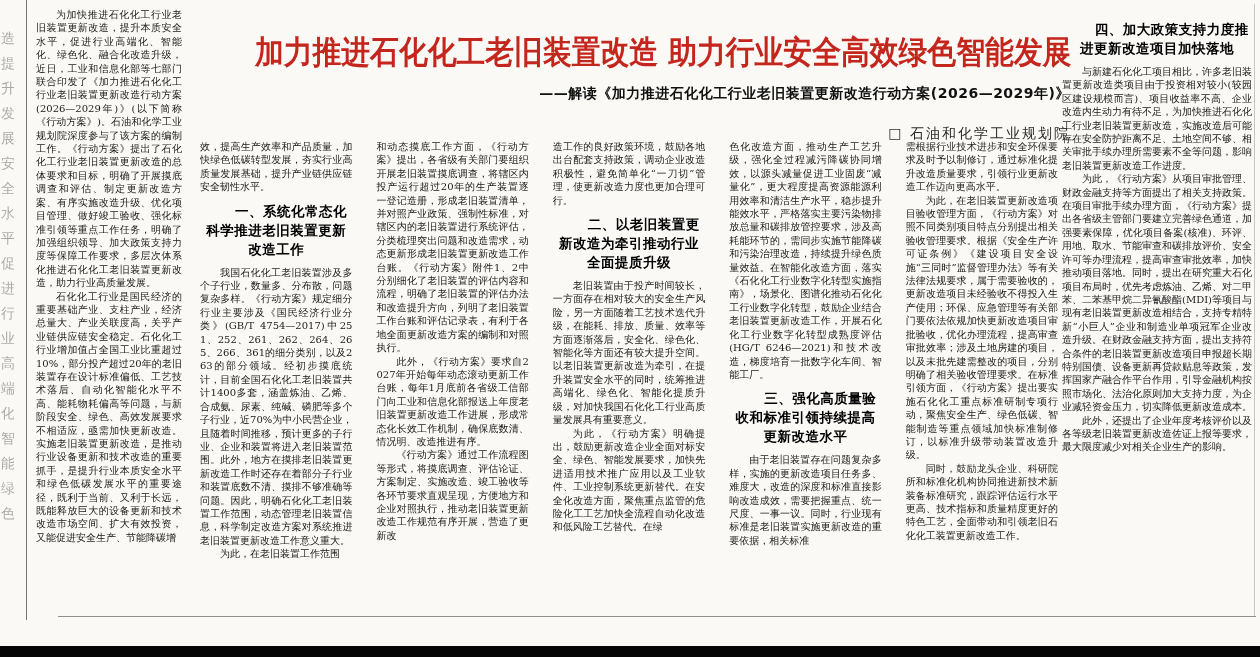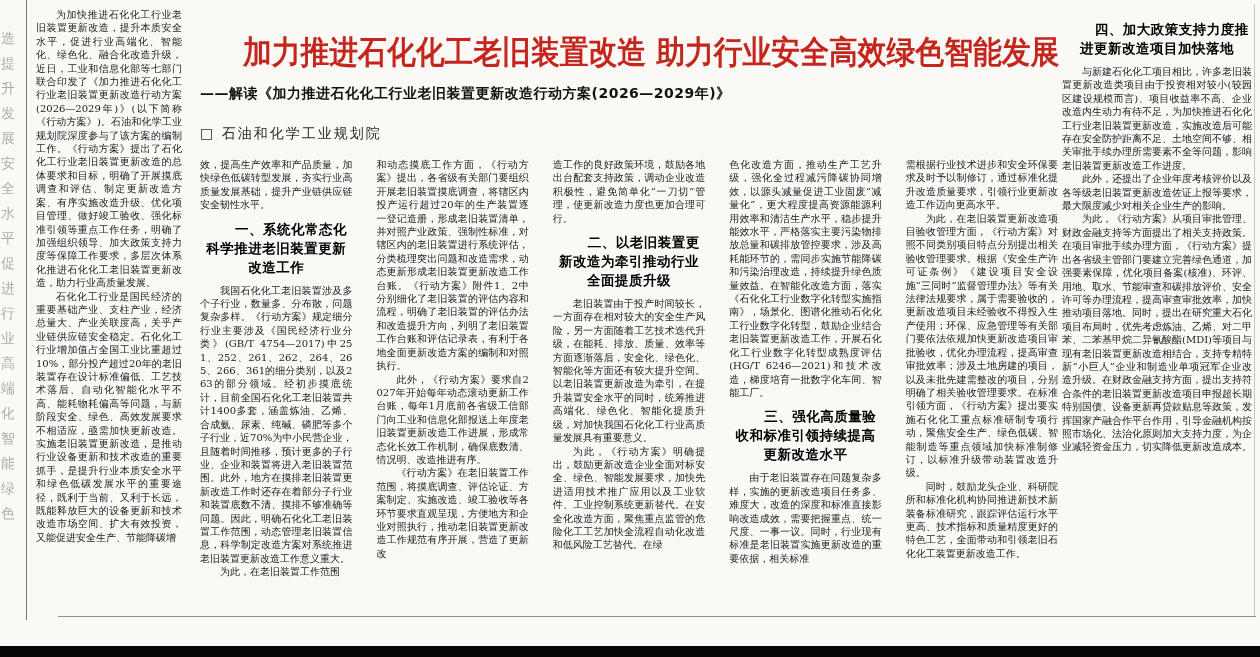--- a/index.html
+++ b/index.html
@@ -11,21 +11,21 @@
   
   .edge-rule{position:absolute;left:26px;top:0;width:1px;height:620px;background:#4a4a4a;opacity:.75;}
   .frame-bottom{position:absolute;left:58px;top:616px;width:1198px;height:1px;background:#8f8f8f;}
   .frame-right{position:absolute;left:1254px;top:4px;width:1px;height:612px;background:#c6c6c6;}
   .black-bar{position:absolute;left:0;top:646px;width:1260px;height:11px;background:#050505;}
   .edge-frags{
     position:absolute;left:1px;top:26px;width:13px;height:560px;overflow:hidden;
     font-size:14px;line-height:25px;color:#333;opacity:.4;word-break:break-all;filter:blur(.4px);
   }
   
-  .article-head{position:absolute;left:200px;top:34px;width:858px;text-align:left;}
+  .article-head{position:absolute;left:212px;top:34px;width:858px;text-align:right;}
   .headline{
     margin:0;font-size:32px;line-height:1.15;font-weight:900;white-space:nowrap;
     color:var(--headline-red,#c4261d);
     transform:scaleX(.9);transform-origin:50% 50%;
     filter:blur(.3px);letter-spacing:0px;
   }
   .subtitle{
     margin-top:14px;font-size:14px;font-weight:700;color:#111;
     filter:blur(.3px);letter-spacing:.5px;
   }
@@ -39,21 +39,21 @@
   }
   .bodytext p{margin:0;text-indent:2em;}
   .bodytext p.cont{text-indent:0;}
   .sec-h{
     font-family:"DejaVu Sans",sans-serif;
     font-size:13.5px;line-height:19px;font-weight:800;color:#000;
     text-indent:2.2em;margin:8px 0 7px 0;text-align:center;letter-spacing:.5px;
   }
   .col-left{position:absolute;left:36px;top:8px;width:146px;height:604px;overflow:hidden;}
   .flow-row{
-    position:absolute;left:200px;top:158px;width:858px;height:460px;
+    position:absolute;left:200px;top:140px;width:858px;height:460px;
     display:flex;gap:24px;
   }
   .flow-col{flex:1 1 0;overflow:hidden;}
   .col-right{position:absolute;left:1062px;top:12px;width:190px;height:600px;overflow:hidden;}
 </style>
 </head>
 <body>
 
 <div class="stage">
 
@@ -76,21 +76,21 @@
     <div class="flow-col bodytext">
       <p class="cont">效，提高生产效率和产品质量，加快绿色低碳转型发展，夯实行业高质量发展基础，提升产业链供应链安全韧性水平。</p>
       <div class="sec-h">一、系统化常态化科学推进老旧装置更新改造工作</div>
       <p>我国石化化工老旧装置涉及多个子行业，数量多、分布散，问题复杂多样。《行动方案》规定细分行业主要涉及《国民经济行业分类》(GB/T 4754—2017)中251、252、261、262、264、265、266、361的细分类别，以及263的部分领域。经初步摸底统计，目前全国石化化工老旧装置共计1400多套，涵盖炼油、乙烯、合成氨、尿素、纯碱、磷肥等多个子行业，近70%为中小民营企业，且随着时间推移，预计更多的子行业、企业和装置将进入老旧装置范围。此外，地方在摸排老旧装置更新改造工作时还存在着部分子行业和装置底数不清、摸排不够准确等问题。因此，明确石化化工老旧装置工作范围，动态管理老旧装置信息，科学制定改造方案对系统推进老旧装置更新改造工作意义重大。</p>
       <p>为此，在老旧装置工作范围</p>
     </div>
 
     <div class="flow-col bodytext">
       <p class="cont">和动态摸底工作方面，《行动方案》提出，各省级有关部门要组织开展老旧装置摸底调查，将辖区内投产运行超过20年的生产装置逐一登记造册，形成老旧装置清单，并对照产业政策、强制性标准，对辖区内的老旧装置进行系统评估，分类梳理突出问题和改造需求，动态更新形成老旧装置更新改造工作台账。《行动方案》附件1、2中分别细化了老旧装置的评估内容和流程，明确了老旧装置的评估办法和改造提升方向，列明了老旧装置工作台账和评估记录表，有利于各地全面更新改造方案的编制和对照执行。</p>
       <p>此外，《行动方案》要求自2027年开始每年动态滚动更新工作台账，每年1月底前各省级工信部门向工业和信息化部报送上年度老旧装置更新改造工作进展，形成常态化长效工作机制，确保底数清、情况明、改造推进有序。</p>
-      <p>《行动方案》在老旧装置工作范围，将摸底调查、评估论证、方案制定、实施改造、竣工验收等各环节要求直观呈现，方便地方和企业对照执行，推动老旧装置更新改造工作规范有序开展，营造了更新改</p>
+      <p>《行动方案》通过工作流程图等形式，将摸底调查、评估论证、方案制定、实施改造、竣工验收等各环节要求直观呈现，方便地方和企业对照执行，推动老旧装置更新改造工作规范有序开展，营造了更新改</p>
     </div>
 
     <div class="flow-col bodytext">
       <p class="cont">造工作的良好政策环境，鼓励各地出台配套支持政策，调动企业改造积极性，避免简单化“一刀切”管理，使更新改造力度也更加合理可行。</p>
       <div class="sec-h">二、以老旧装置更新改造为牵引推动行业全面提质升级</div>
       <p>老旧装置由于投产时间较长，一方面存在相对较大的安全生产风险，另一方面随着工艺技术迭代升级，在能耗、排放、质量、效率等方面逐渐落后，安全化、绿色化、智能化等方面还有较大提升空间。以老旧装置更新改造为牵引，在提升装置安全水平的同时，统筹推进高端化、绿色化、智能化提质升级，对加快我国石化化工行业高质量发展具有重要意义。</p>
       <p>为此，《行动方案》明确提出，鼓励更新改造企业全面对标安全、绿色、智能发展要求，加快先进适用技术推广应用以及工业软件、工业控制系统更新替代。在安全化改造方面，聚焦重点监管的危险化工工艺加快全流程自动化改造和低风险工艺替代。在绿</p>
     </div>
 
     <div class="flow-col bodytext">
@@ -103,21 +103,21 @@
       <p class="cont">需根据行业技术进步和安全环保要求及时予以制修订，通过标准化提升改造质量要求，引领行业更新改造工作迈向更高水平。</p>
       <p>为此，在老旧装置更新改造项目验收管理方面，《行动方案》对照不同类别项目特点分别提出相关验收管理要求。根据《安全生产许可证条例》《建设项目安全设施“三同时”监督管理办法》等有关法律法规要求，属于需要验收的，更新改造项目未经验收不得投入生产使用；环保、应急管理等有关部门要依法依规加快更新改造项目审批验收，优化办理流程，提高审查审批效率；涉及土地房建的项目，以及未批先建需整改的项目，分别明确了相关验收管理要求。在标准引领方面，《行动方案》提出要实施石化化工重点标准研制专项行动，聚焦安全生产、绿色低碳、智能制造等重点领域加快标准制修订，以标准升级带动装置改造升级。</p>
       <p>同时，鼓励龙头企业、科研院所和标准化机构协同推进新技术新装备标准研究，跟踪评估运行水平更高、技术指标和质量精度更好的特色工艺，全面带动和引领老旧石化化工装置更新改造工作。</p>
     </div>
 
   </div>
 
   <div class="col-right bodytext">
     <div class="sec-h">四、加大政策支持力度推进更新改造项目加快落地</div>
     <p>与新建石化化工项目相比，许多老旧装置更新改造类项目由于投资相对较小(较园区建设规模而言)、项目收益率不高、企业改造内生动力有待不足，为加快推进石化化工行业老旧装置更新改造，实施改造后可能存在安全防护距离不足、土地空间不够、相关审批手续办理所需要素不全等问题，影响老旧装置更新改造工作进度。</p>
+    <p>为此，《行动方案》从项目审批管理、财政金融支持等方面提出了相关支持政策。在项目审批手续办理方面，《行动方案》提出各省级主管部门要建立完善绿色通道，加强要素保障，优化项目备案(核准)、环评、用地、取水、节能审查和碳排放评价、安全许可等办理流程，提高审查审批效率，加快推动项目落地。同时，提出在研究重大石化项目布局时，优先考虑炼油、乙烯、对二甲苯、二苯基甲烷二异氰酸酯(MDI)等项目与现有老旧装置更新改造相结合，支持专精特新“小巨人”企业和制造业单项冠军企业改造升级。在财政金融支持方面，提出支持符合条件的老旧装置更新改造项目申报超长期特别国债、设备更新再贷款贴息等政策，发挥国家产融合作平台作用，引导金融机构按照市场化、法治化原则加大支持力度，为企业减轻资金压力，切实降低更新改造成本。</p>
     <p>此外，还提出了企业年度考核评价以及各等级老旧装置更新改造佐证上报等要求，最大限度减少对相关企业生产的影响。</p>
-    <p>为此，《行动方案》从项目审批管理、财政金融支持等方面提出了相关支持政策。在项目审批手续办理方面，《行动方案》提出各省级主管部门要建立完善绿色通道，加强要素保障，优化项目备案(核准)、环评、用地、取水、节能审查和碳排放评价、安全许可等办理流程，提高审查审批效率，加快推动项目落地。同时，提出在研究重大石化项目布局时，优先考虑炼油、乙烯、对二甲苯、二苯基甲烷二异氰酸酯(MDI)等项目与现有老旧装置更新改造相结合，支持专精特新“小巨人”企业和制造业单项冠军企业改造升级。在财政金融支持方面，提出支持符合条件的老旧装置更新改造项目申报超长期特别国债、设备更新再贷款贴息等政策，发挥国家产融合作平台作用，引导金融机构按照市场化、法治化原则加大支持力度，为企业减轻资金压力，切实降低更新改造成本。</p>
   </div>
 
   <div class="frame-bottom"></div>
   <div class="frame-right"></div>
   <div class="black-bar"></div>
 
 </div>
 
 </body></html>

